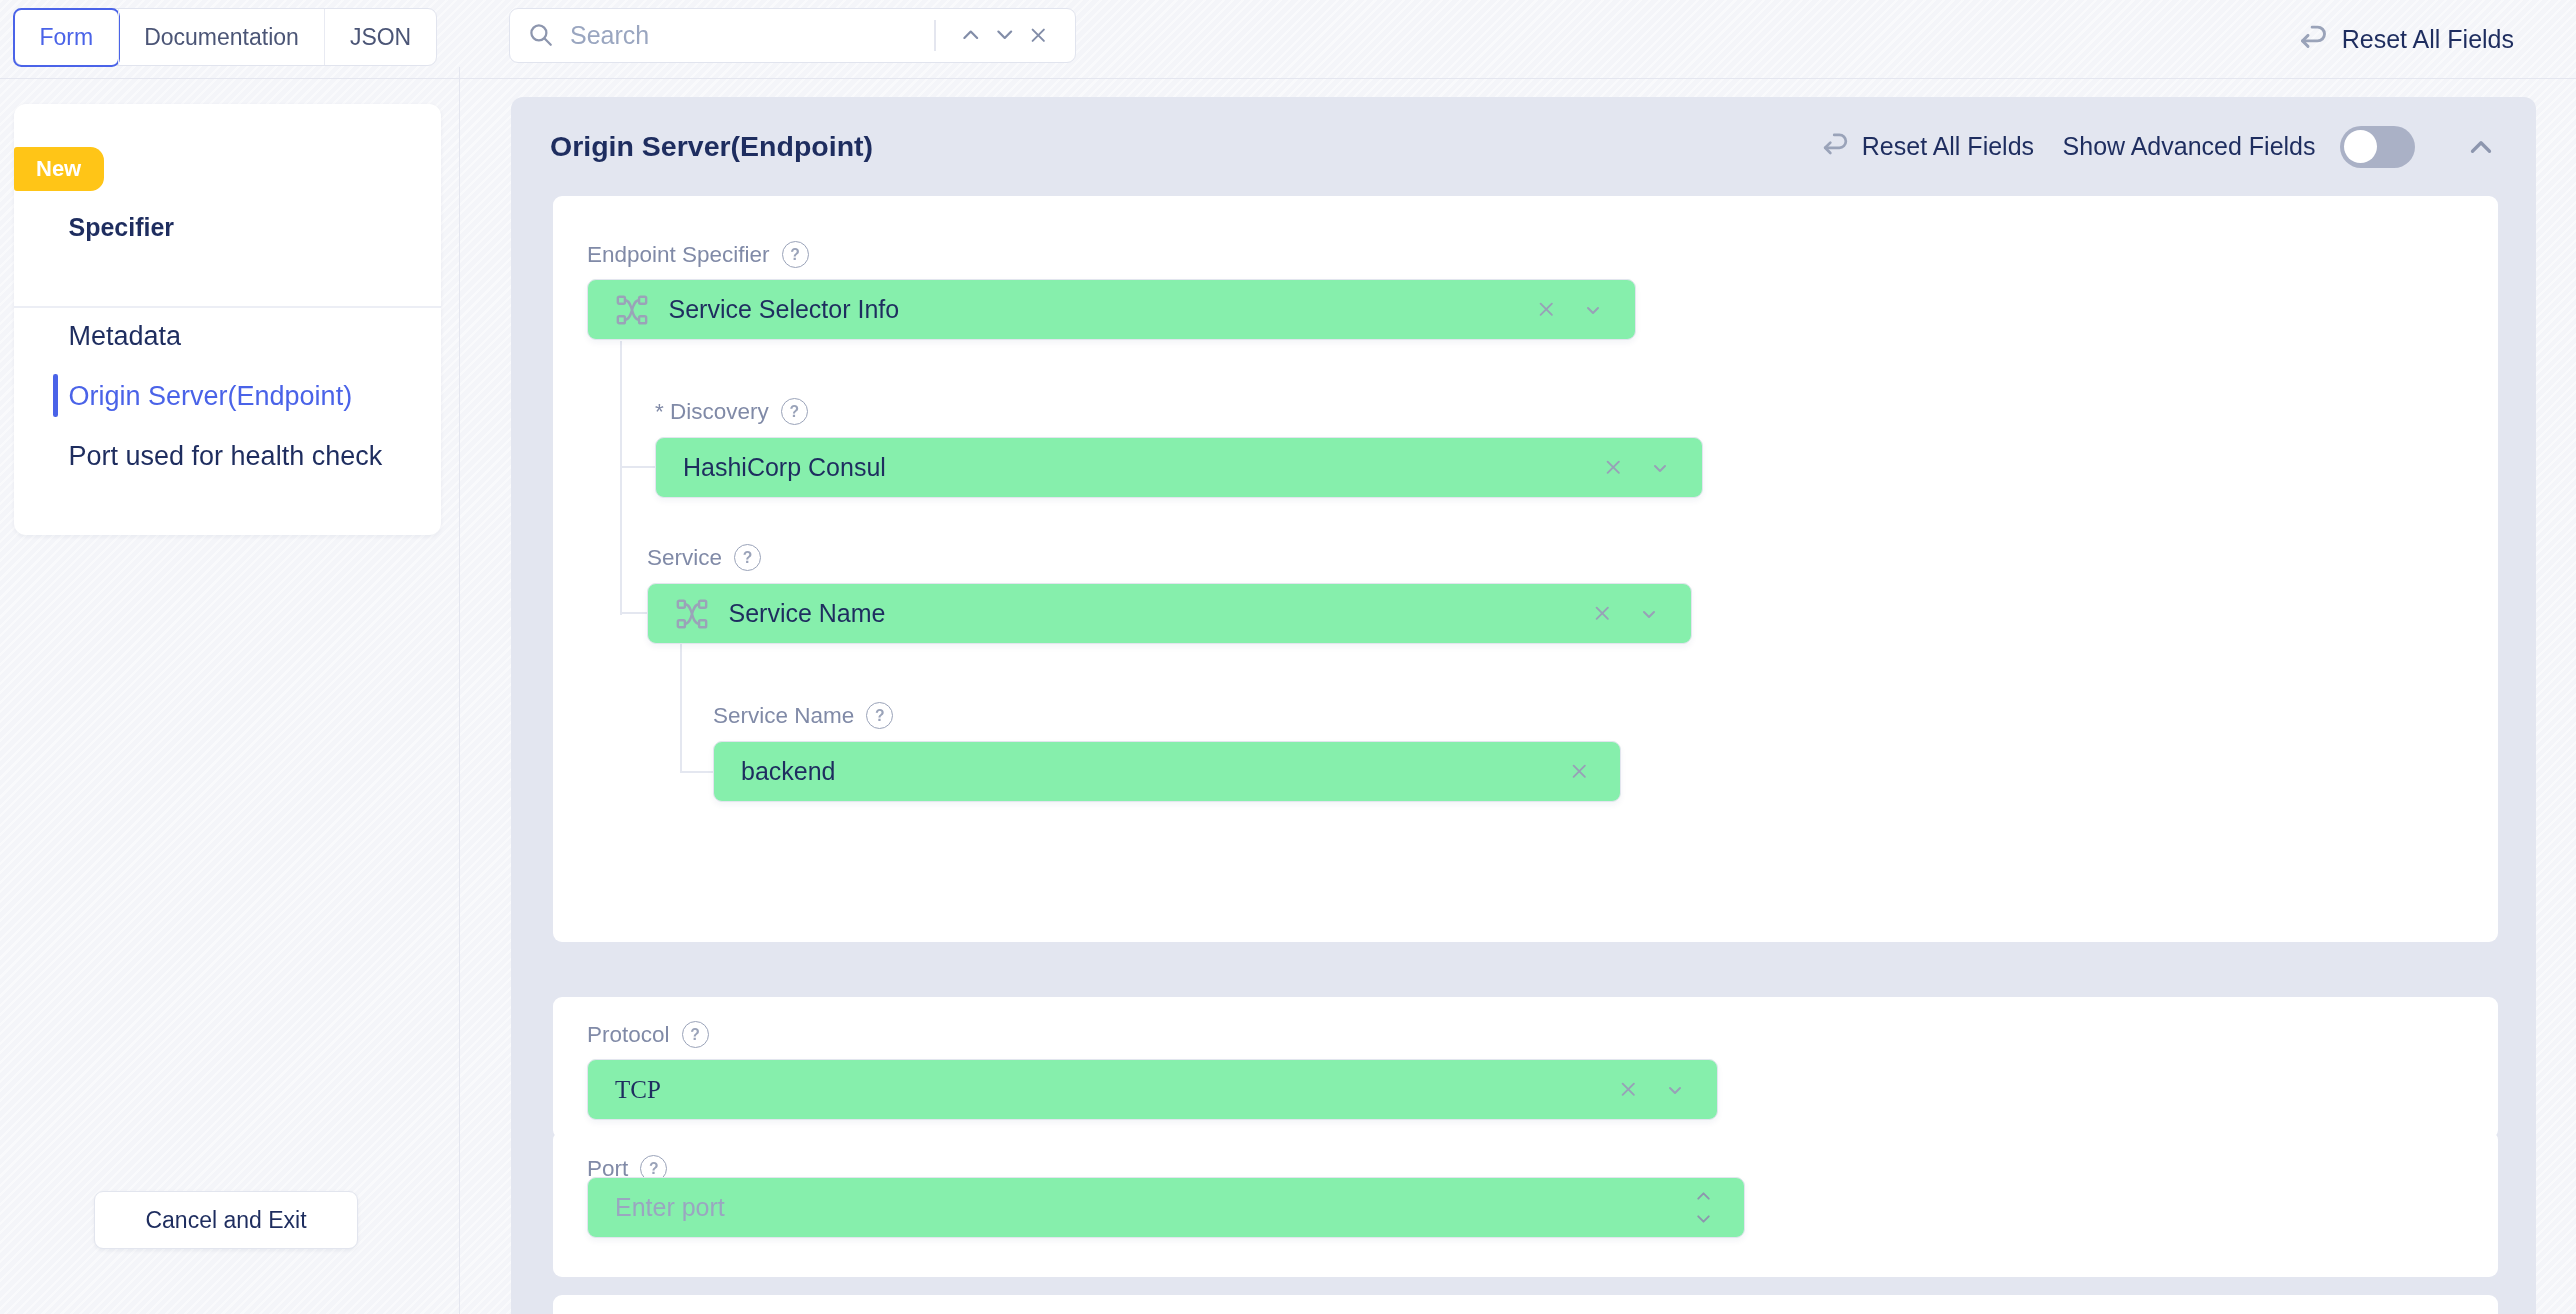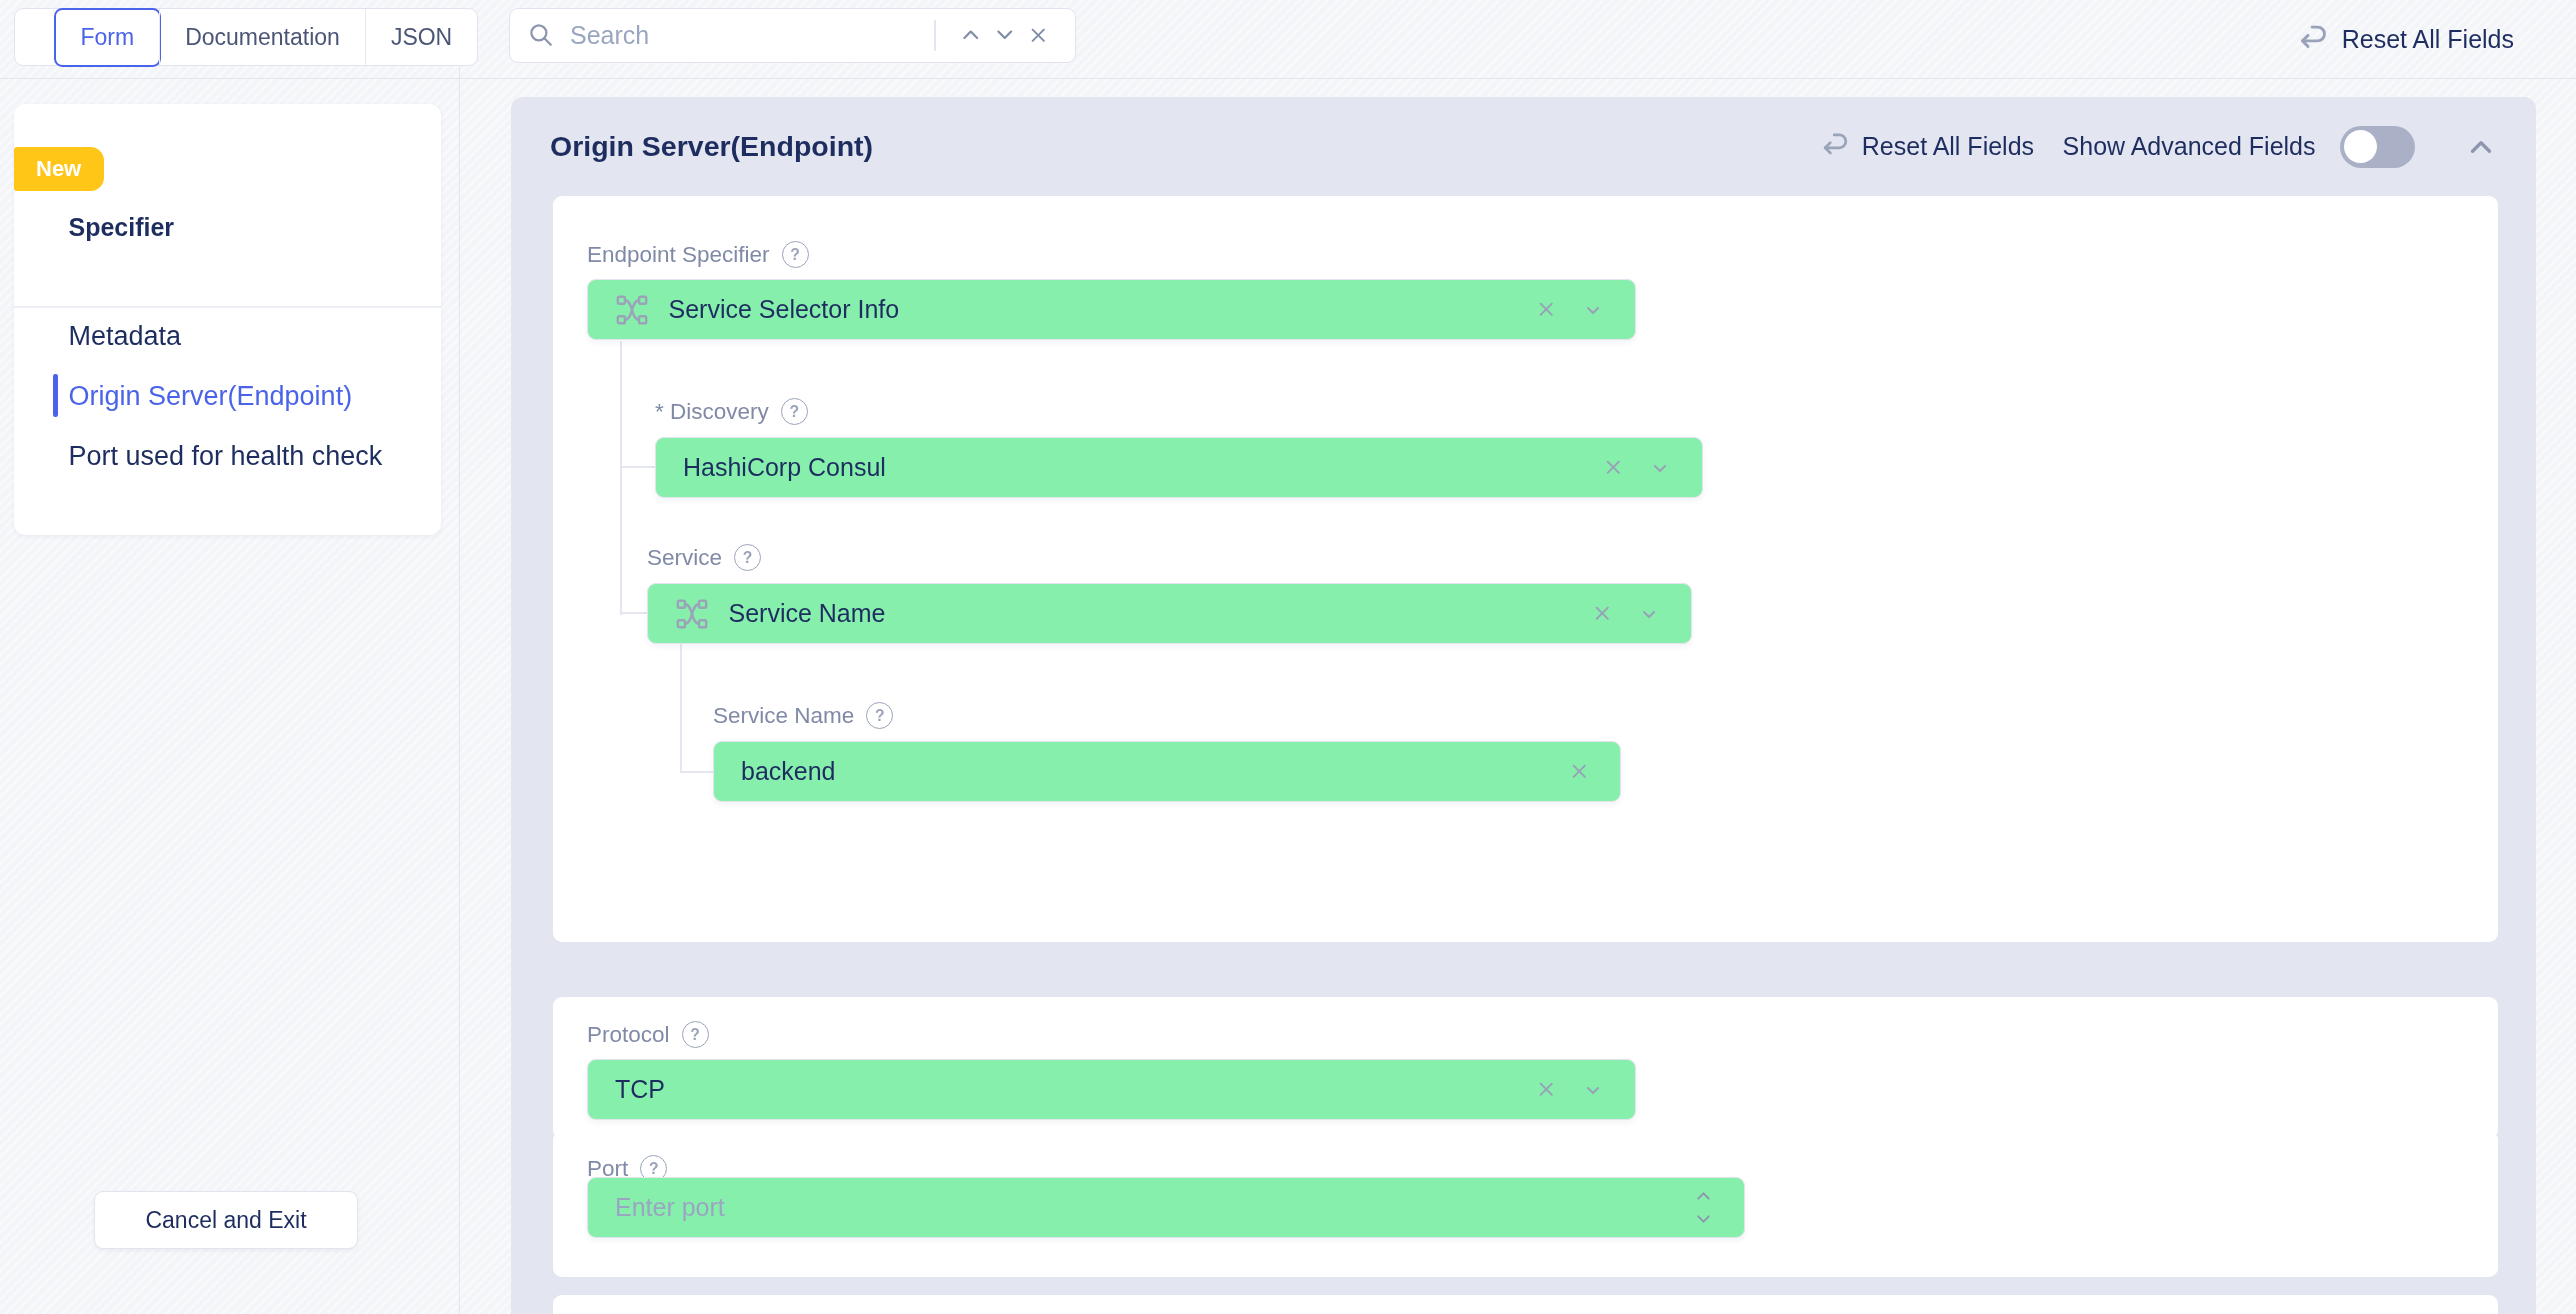--- a/index.html
+++ b/index.html
@@ -24,21 +24,21 @@
   .tabs {
     position:absolute; left:13.5px; top:8.2px; height:58px;
     display:flex; align-items:stretch;
     background:#fff; border:1.5px solid #e1e4ee; border-radius:9px;
   }
   .tab {
     display:flex; align-items:center; padding:0 25px;
     font-size:23px; color:#4b5576; cursor:pointer; position:relative;
     border-left:1.5px solid #e8eaf2;
   }
-  .tab:first-child { border-left:none;margin-left:41px; }
+  .tab:first-child { border-left:none; }
   .tab.active { color:#4a63e8; }
   .tab.active::after {
     content:""; position:absolute; inset:-1.5px;
     border:2.2px solid #4a63e8; border-radius:8.2px; pointer-events:none;
   }
   .search {
     position:absolute; left:509px; top:7.5px; width:567px; height:55px;
     background:#fff; border:1.5px solid #e1e4ee; border-radius:9px;
     display:flex; align-items:center; padding:0 19.5px 0 16.5px;
   }
@@ -376,21 +376,21 @@
             </button>
           </span>
         </div>
       </div>
 
       <div class="sec sec2">
         <div class="field-label" style="left:34px; top:21px;">
           <span>Protocol</span>
           <span class="help"></span>
         </div>
-        <div class="select" style="left:34px; top:62px; width:1049px;">
+        <div class="select" style="left:34px; top:62px; width:1131px;font-family:Liberation Serif, serif;">
           <span class="sel-value">TCP</span>
           <span class="sel-actions">
             <button class="icon-btn">
               <svg width="22.5" height="22.5" viewBox="0 0 24 24">
                   <line x1="6" y1="6" x2="18" y2="18" stroke="#98a1b7" stroke-width="2" stroke-linecap="round"></line>
                   <line x1="18" y1="6" x2="6" y2="18" stroke="#98a1b7" stroke-width="2" stroke-linecap="round"></line>
                 </svg>
             </button>
             <button class="icon-btn">
               <svg width="24" height="24" viewBox="0 0 24 24">

